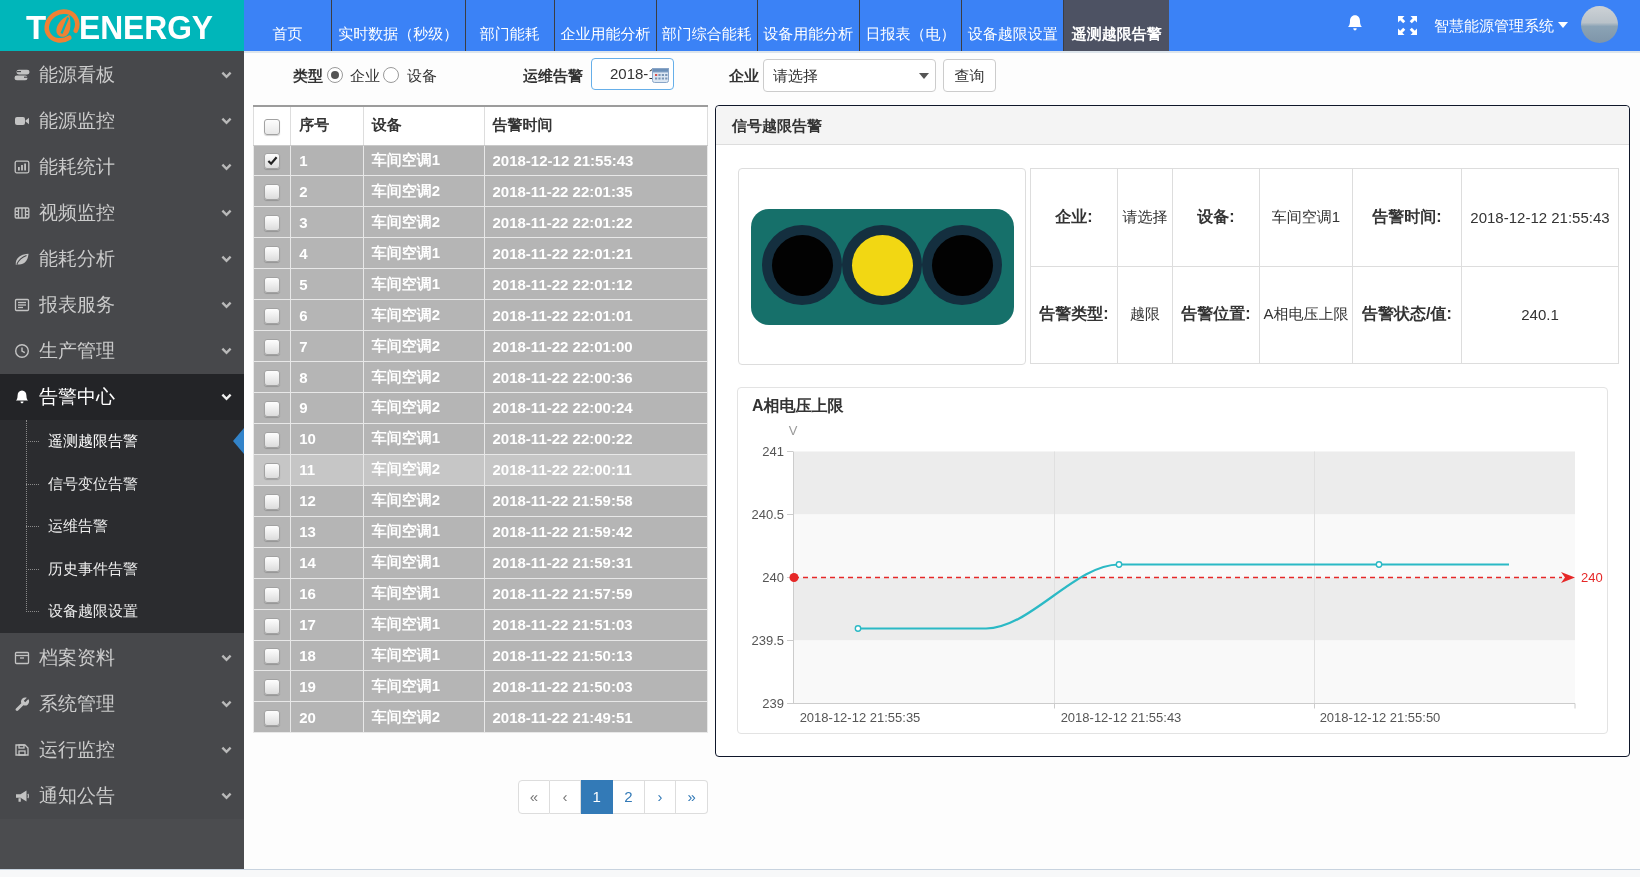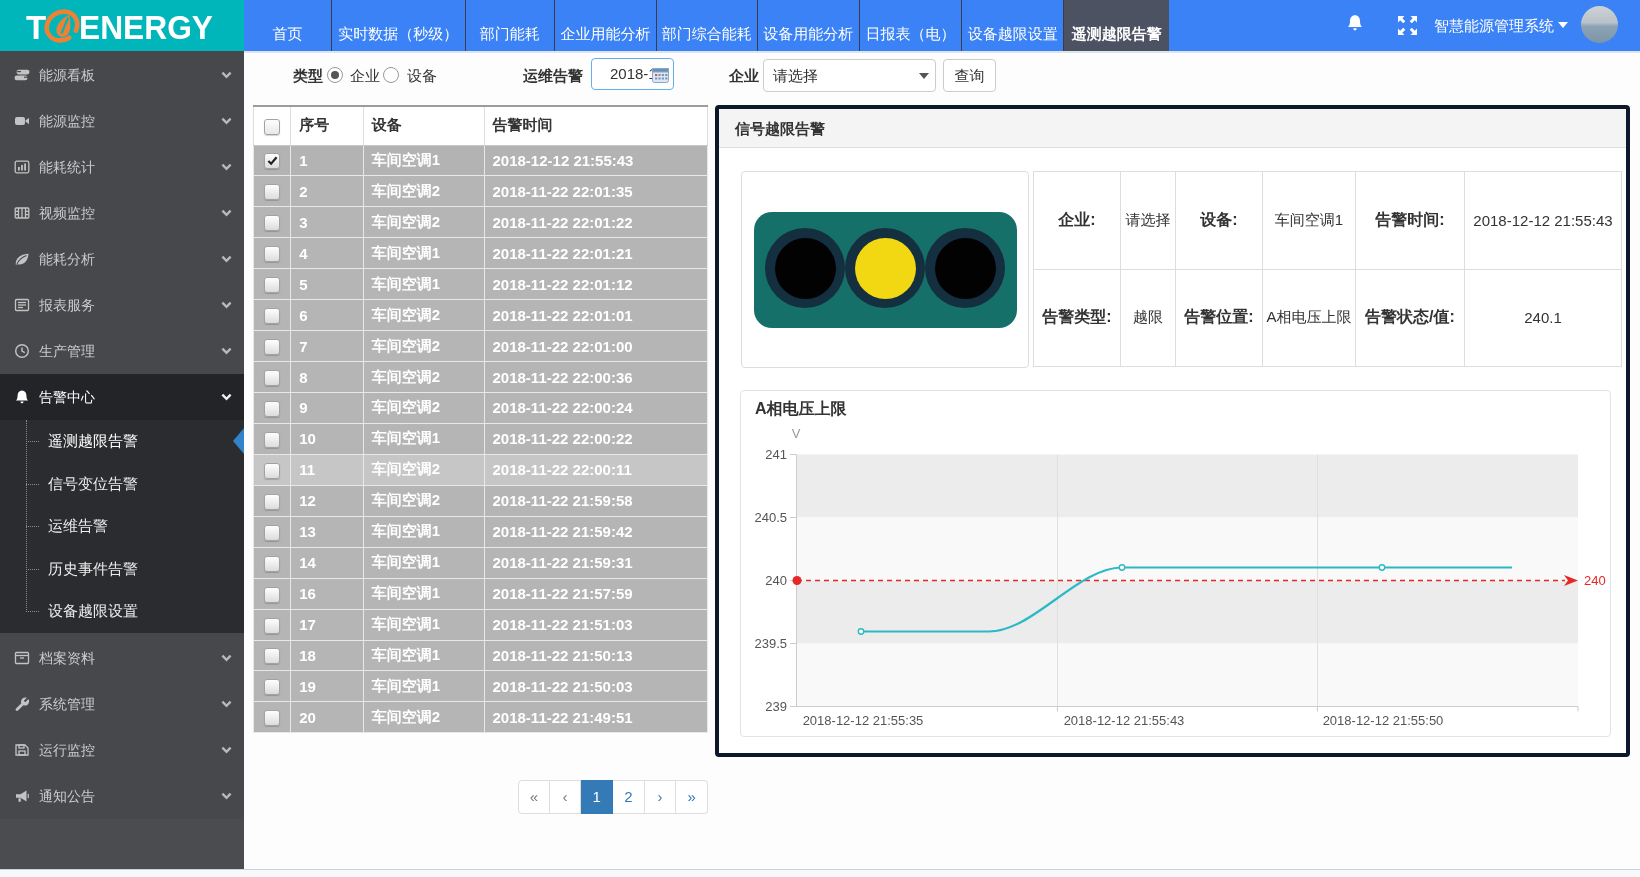--- a/index.html
+++ b/index.html
@@ -2,21 +2,21 @@
 <html><head><meta charset="utf-8">
 <style>
 *{margin:0;padding:0;box-sizing:border-box}
 html,body{width:1640px;height:877px;overflow:hidden;font-family:"Liberation Sans",sans-serif}
 body{background:#fdfdfd;position:relative}
 #page{position:absolute;left:0;top:0;width:1640px;height:877px}
 
 #sidebar{position:absolute;left:0;top:0;width:244px;height:869px;background:#47484b}
 #logo{position:absolute;left:0;top:0;width:244px;height:51px;background:#00b6ba}
 #menu{position:absolute;left:0;top:52px;width:244px;list-style:none}
-li.m{position:relative;height:46px;line-height:46px;color:#cbcbcb;font-size:14px}
+li.m{position:relative;height:46px;line-height:46px;color:#cbcbcb;font-size:19px}
 li.m .mi{position:absolute;left:14px;top:15px;width:16px;height:16px}
 li.m .mi svg{width:16px;height:16px;display:block}
 li.m .mt{position:absolute;left:39px;top:0}
 li.m .mt.w{color:#fff}
 li.m .chev{position:absolute;right:12px;top:19px}
 li.mact{background:#232427;color:#fff}
 #submenu{list-style:none;background:#2b2c2f;padding:0}
 li.s{position:relative;height:42.5px;line-height:42.5px;color:#eee;font-size:15px;padding-left:48px}
 li.s .dot-h{position:absolute;left:26px;top:50%;width:13px;height:0;border-top:1px dotted #8a8a8a}
 li.s.act{color:#fff}
@@ -61,21 +61,21 @@
 .cb{display:inline-block;width:16px;height:16px;border:1px solid #a2a2a2;border-radius:3px;background:linear-gradient(#fefefe,#dcdcdc);vertical-align:middle;text-align:center;line-height:13px;box-shadow:0 1px 1px rgba(0,0,0,0.18)}
 th .cb{background:linear-gradient(#fdfdfd,#e8e8e8)}
 
 #pager{position:absolute;left:518px;top:780px;height:34px;display:flex;border-radius:4px}
 .pg{width:31.7px;height:34px;border:1px solid #ddd;border-left:none;background:#fff;color:#337ab7;font-size:15px;text-align:center;line-height:32px}
 .pg:first-child{border-left:1px solid #ddd;border-radius:4px 0 0 4px;color:#777}
 .pg:last-child{border-radius:0 4px 4px 0}
 .pg.gray{color:#777}
 .pg.on{background:#337ab7;color:#fff;border-color:#337ab7}
 
-#panel{position:absolute;left:715px;top:105px;width:915px;height:652px;background:#fff;border:4px solid #0f172a;border-radius:4px}
+#panel{position:absolute;left:715px;top:105px;width:915px;height:652px;background:#fff;border:1px solid #0f172a;border-radius:4px}
 #panel-h{position:absolute;left:0;top:0;width:100%;height:39px;background:#f4f4f4;border-bottom:1px solid #ddd;border-radius:4px 4px 0 0;font-size:15px;font-weight:bold;color:#333;line-height:39px;padding-left:16px}
 #lightbox{position:absolute;left:22px;top:62px;width:288px;height:197px;border:1px solid #ddd;border-radius:4px}
 #tlight{position:absolute;left:12px;top:40px;width:263px;height:116px;background:#16706a;border-radius:18px}
 .lamp{position:absolute;top:16px;width:80px;height:80px;border-radius:50%;background:#142f3f}
 .lamp::after{content:"";position:absolute;left:9.5px;top:9.5px;width:61px;height:61px;border-radius:50%;background:#020202}
 .lamp.y::after{background:#f2d713}
 
 #info{position:absolute;left:314px;top:62px;width:588px;height:196px;border-collapse:collapse;table-layout:fixed}
 #info td{border:1px solid #ddd;text-align:center;font-size:15px;color:#333}
 #info td.lbl{font-weight:bold;font-size:16px}

